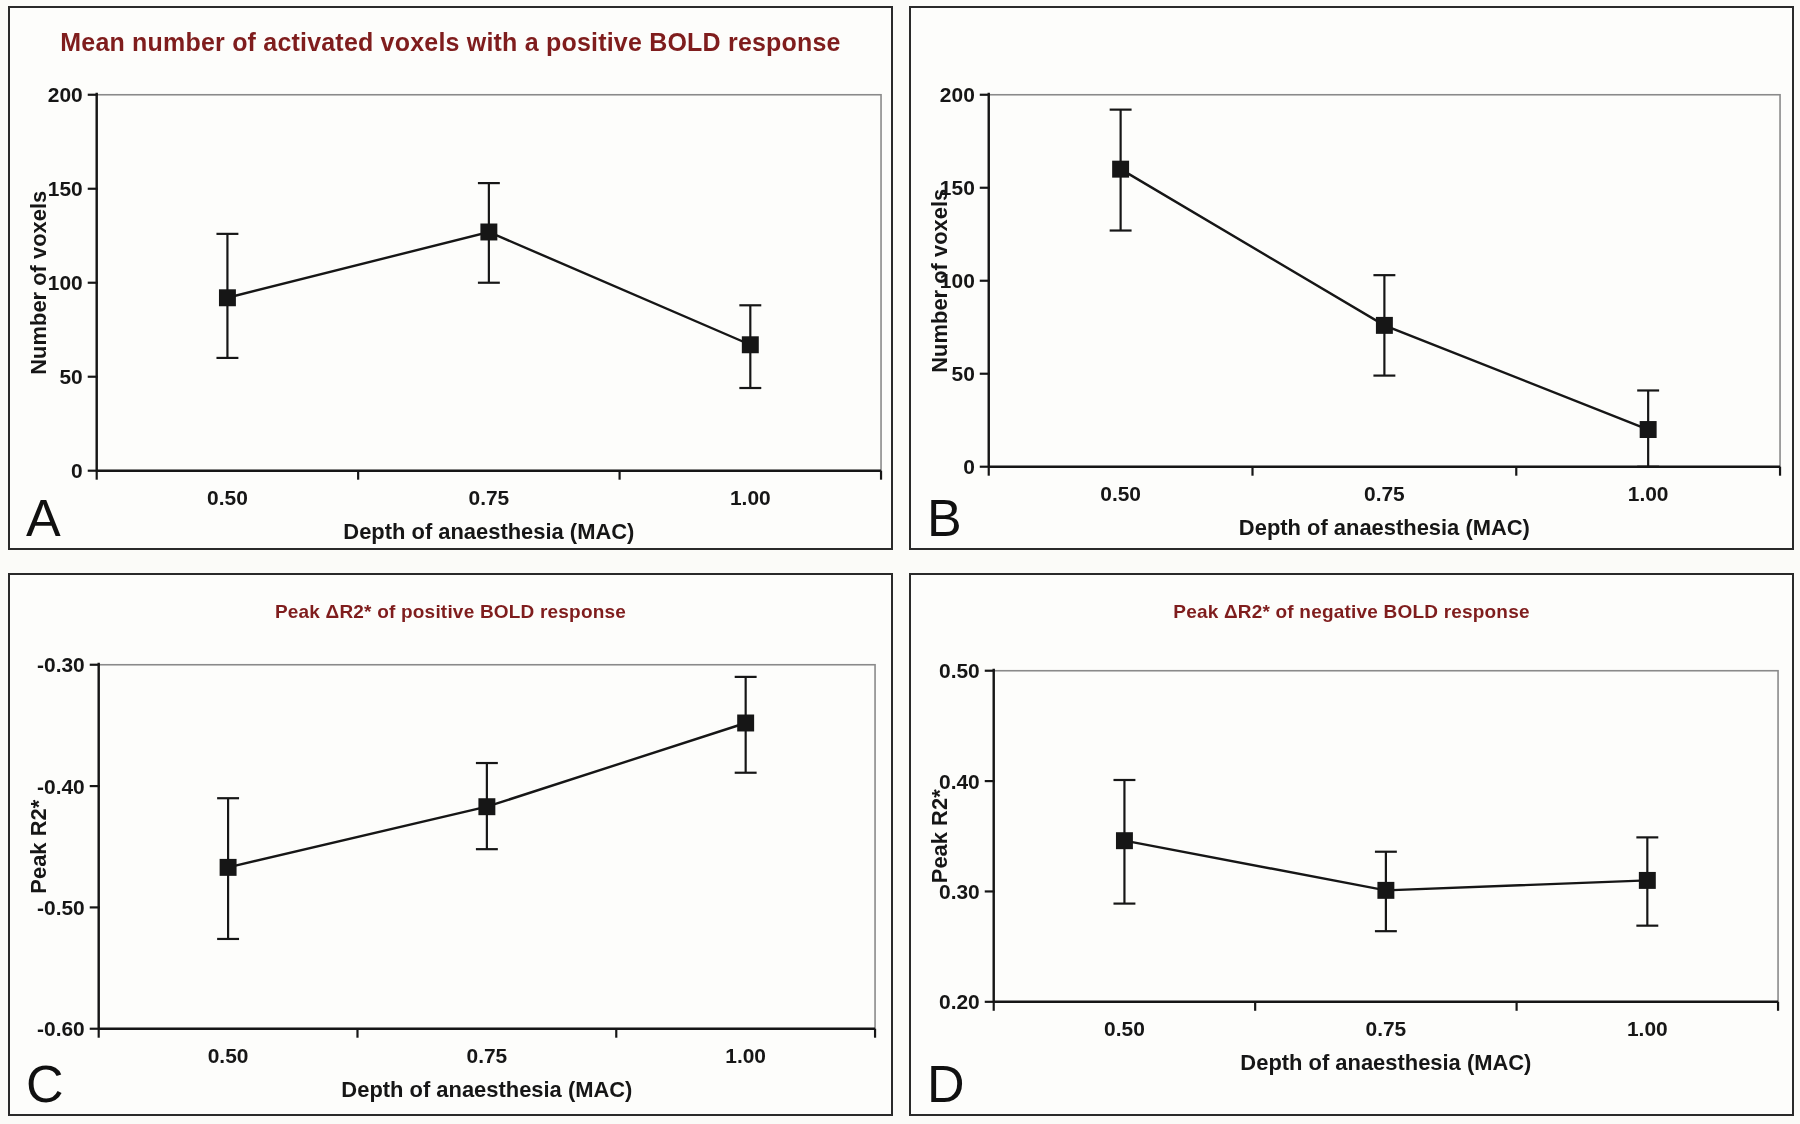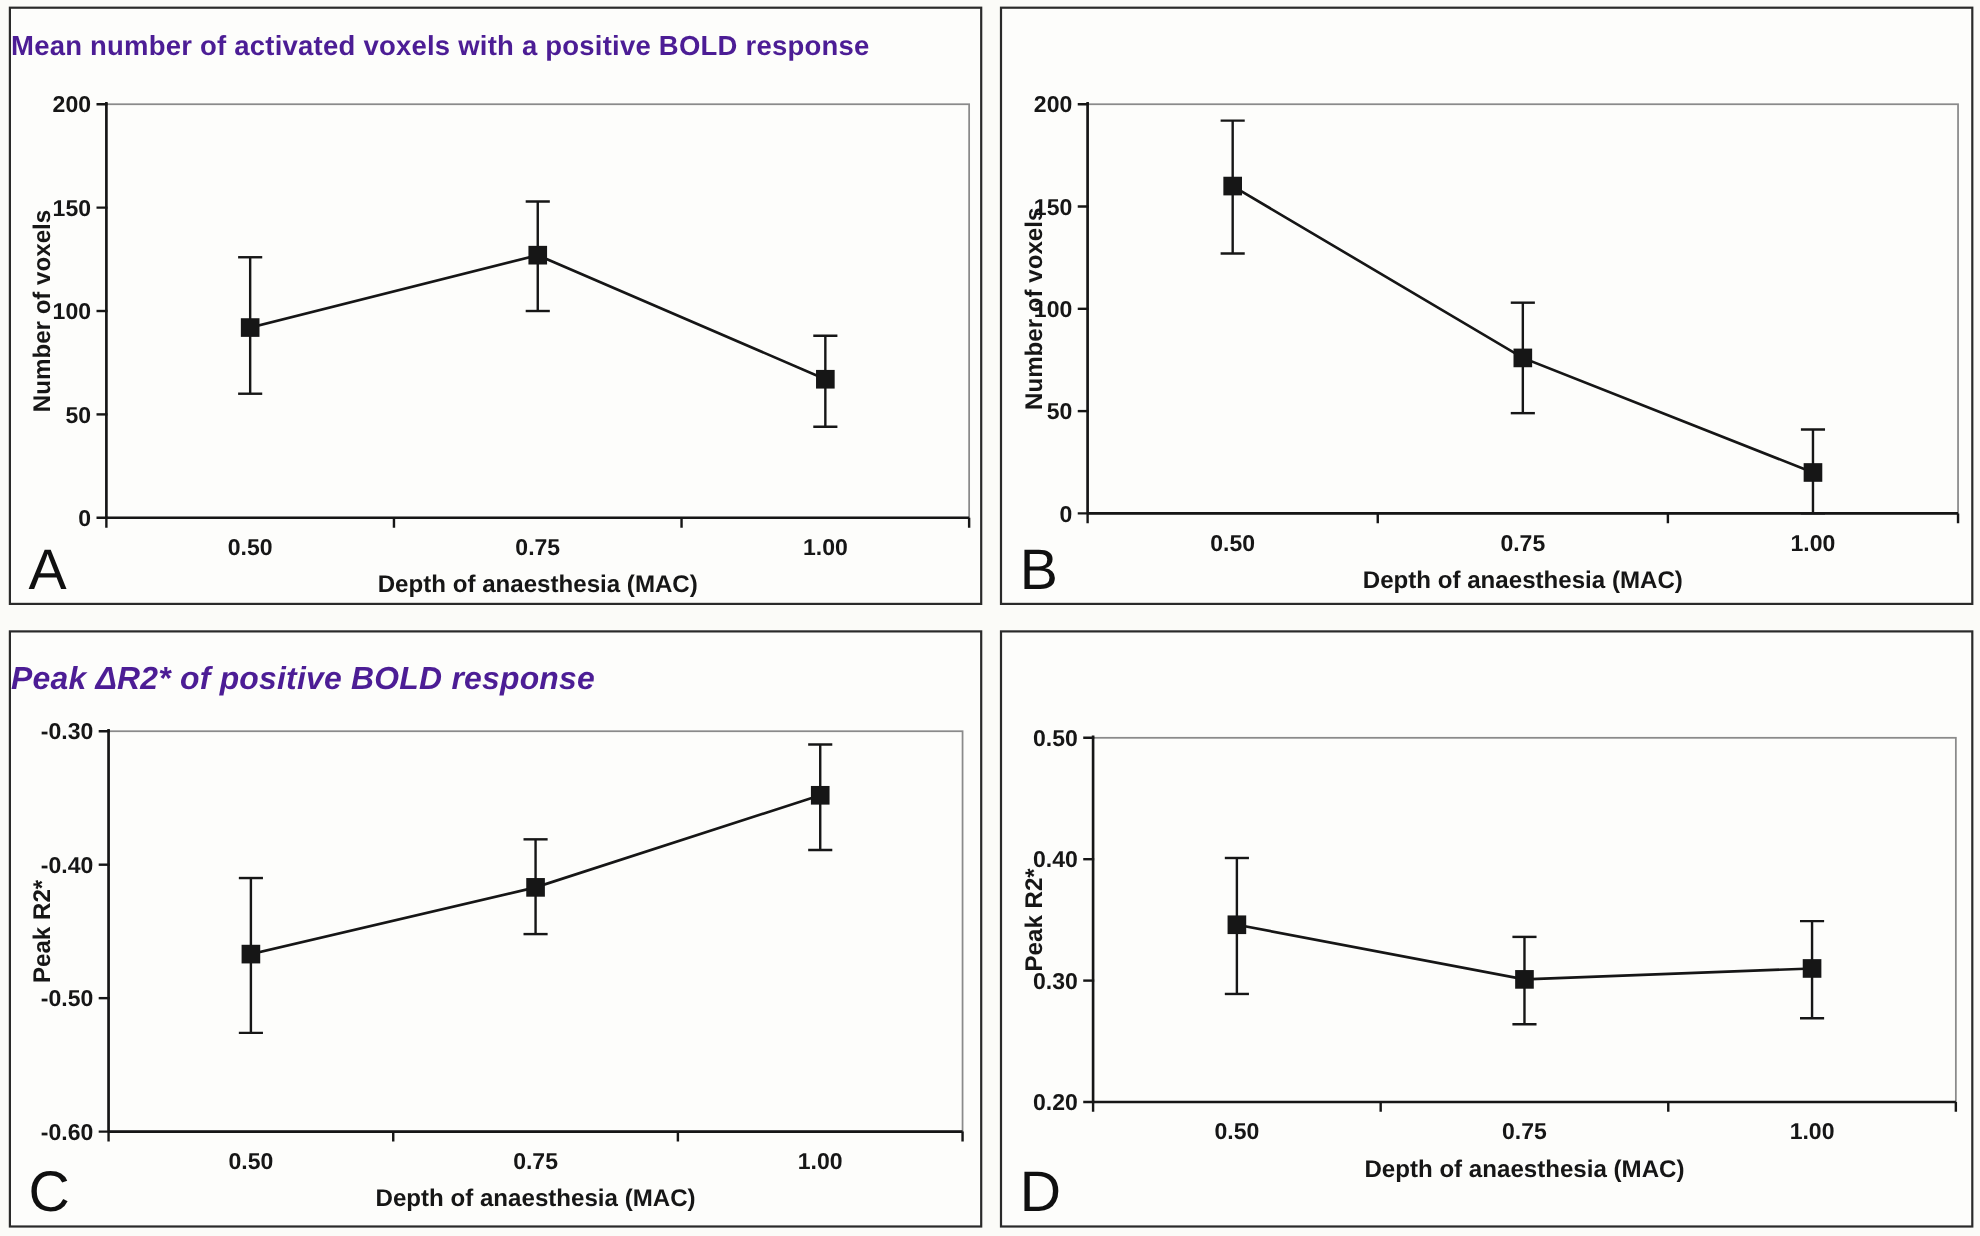--- a/index.html
+++ b/index.html
@@ -2,23 +2,23 @@
 <html><head>
 <meta charset="utf-8">
 <style>
   html,body{margin:0;padding:0;background:#f4f4f1;}
   body{width:1800px;height:1124px;font-family:"Liberation Sans",sans-serif;color:#161616;}
   .figure{display:grid;grid-template-columns:1fr 1fr;grid-template-rows:1fr 1fr;
           gap:23px 16px;padding:6px 6px 8px 8px;width:1800px;height:1124px;box-sizing:border-box;
           background:#fbfbf8;}
   .panel{position:relative;background:#fdfdfb;border:2.5px solid #2a2a2a;overflow:hidden;}
   .panel svg{position:absolute;left:0;top:0;width:100%;height:100%;}
-  .panel-title{position:absolute;top:20px;left:0;right:0;text-align:left;
-               font-weight:bold;font-size:25px;letter-spacing:0.2px;color:#4c1d95;}
-  .figure > .panel:nth-child(n+3) .panel-title{font-size:29px;top:26px;font-style:italic;}
+  .panel-title{position:absolute;top:20px;left:0;right:0;text-align:center;
+               font-weight:bold;font-size:25px;letter-spacing:0.2px;color:#7f1d1d;}
+  .figure > .panel:nth-child(n+3) .panel-title{font-size:19px;top:26px;}
   .panel-letter{position:absolute;left:16px;bottom:4px;font-size:52px;line-height:1;
                 font-weight:400;color:#101010;}
 </style>
 </head>
 <body>
 
 <div class="figure">
 
   <div class="panel">
     <svg viewBox="0 0 884 541" preserveAspectRatio="none">
@@ -204,16 +204,17 @@
         </g>
         <polyline points="214.16666666666666,266.42666666666673 476.5,316.2266666666667 738.8333333333333,306.26666666666665" fill="none" stroke="#161616" stroke-width="2.4"></polyline>
         <g>
           <rect x="205.66666666666666" y="257.92666666666673" width="17" height="17" fill="#161616"></rect>
           <rect x="468" y="307.7266666666667" width="17" height="17" fill="#161616"></rect>
           <rect x="730.3333333333333" y="297.76666666666665" width="17" height="17" fill="#161616"></rect>
         </g>
         <line x1="83" y1="94" x2="83" y2="428" stroke="#161616" stroke-width="2.4"></line>
         <line x1="83" y1="428" x2="870" y2="428" stroke="#161616" stroke-width="2.4"></line>
       </svg>
+    <div class="panel-title">Peak ΔR2* of negative BOLD response</div>
     <div class="panel-letter">D</div>
   </div>
 
 </div>
 
 </body></html>

